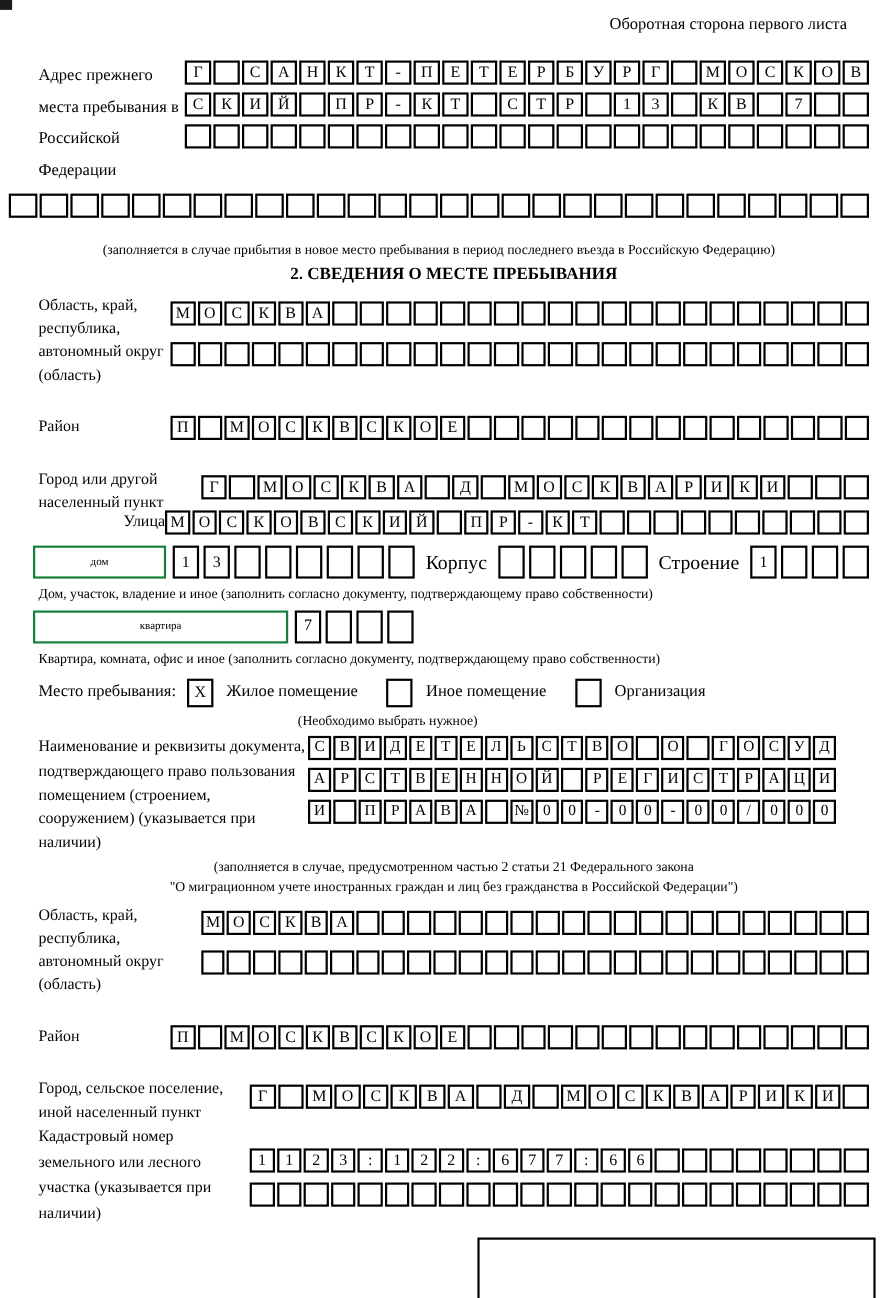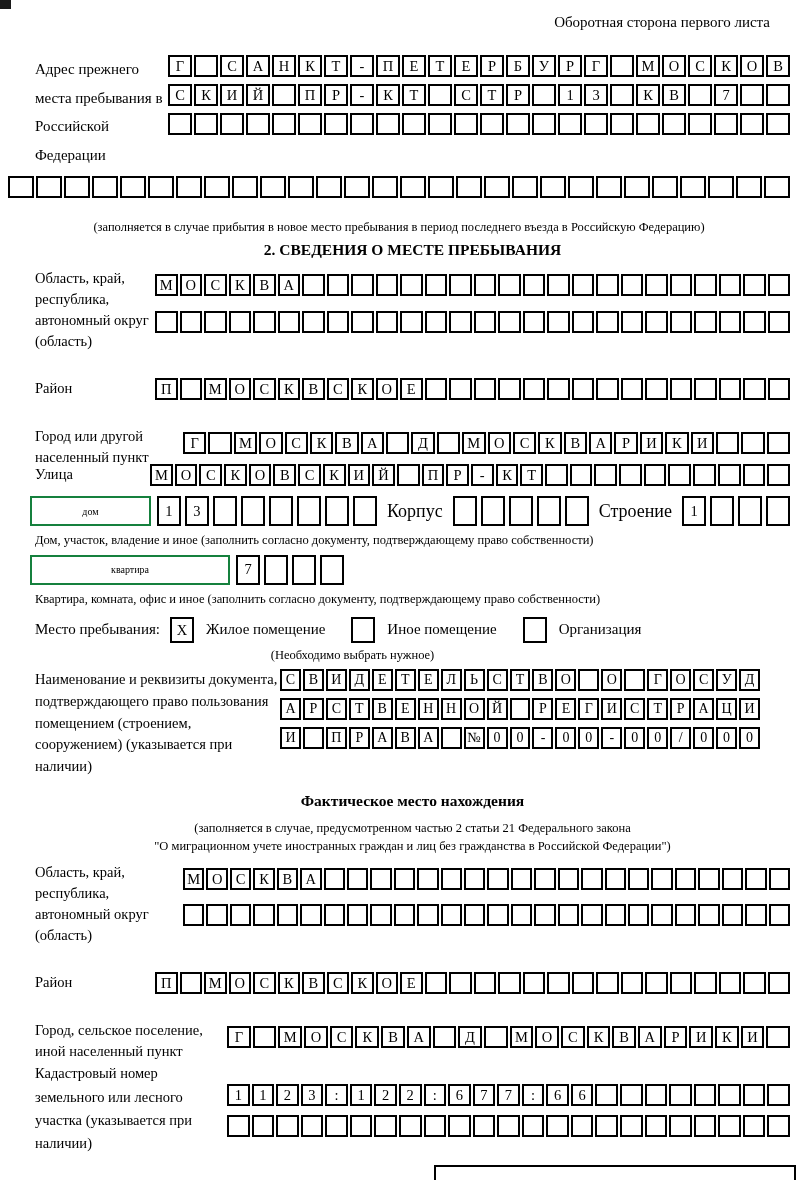--- a/index.html
+++ b/index.html
@@ -43,21 +43,21 @@
   .rrow{margin-top:26px;}
   .lbl-district{width:120px;}
   .lbl-city{width:148px;}
   .lbl-street{width:115px;}
 
   
   .houserow{display:flex;align-items:center;margin:10px 0 0 -5px;gap:6px;}
   .widebox{border:2px solid #15803d;height:30px;box-sizing:border-box;
     display:flex;align-items:center;justify-content:center;font-size:10px;}
   .widebox.w-dom{width:165px;}
-  .widebox.w-kv{width:200px;}
+  .widebox.w-kv{width:232px;}
   .inline-lbl{font-size:18px;padding:0 4px;}
   .capline{margin:6px 0 4px 0;}
 
   
   .stayrow{display:flex;align-items:center;margin-top:10px;font-size:15px;}
   .cb{flex:none;width:24px;height:26px;margin:0 12px 0 10px;}
   .cb2{margin-left:26px;}
   .hint{margin:4px 120px 6px 0;}
 
   
@@ -323,21 +323,21 @@
         <div class="cell">Р</div>
         <div class="cell">И</div>
         <div class="cell">К</div>
         <div class="cell">И</div>
         <div class="cell"></div>
         <div class="cell"></div>
         <div class="cell"></div>
       </div>
   </div>
 
-  <div class="row" style="margin-top:-4px;">
+  <div class="row" style="margin-top:-4px;text-align:right;">
     <div class="lbl lbl-street">Улица</div>
     <div class="cells">
         <div class="cell">М</div>
         <div class="cell">О</div>
         <div class="cell">С</div>
         <div class="cell">К</div>
         <div class="cell">О</div>
         <div class="cell">В</div>
         <div class="cell">С</div>
         <div class="cell">К</div>
@@ -482,21 +482,20 @@
           <div class="cell">0</div>
           <div class="cell">0</div>
           <div class="cell">/</div>
           <div class="cell">0</div>
           <div class="cell">0</div>
           <div class="cell">0</div>
         </div>
     </div>
   </div>
 
-  <div class="factual-title bold center">Фактическое место нахождения</div>
   <div class="caption center factcap">(заполняется в случае, предусмотренном частью 2 статьи 21 Федерального закона</div>
   <div class="caption center factcap">"О миграционном учете иностранных граждан и лиц без гражданства в Российской Федерации")</div>
 
   <div class="row factblock">
     <div class="lbl lbl-region2">Область, край, республика, автономный округ (область)</div>
     <div class="stack reg2stack mt6">
       <div class="cells">
           <div class="cell">М</div>
           <div class="cell">О</div>
           <div class="cell">С</div>

